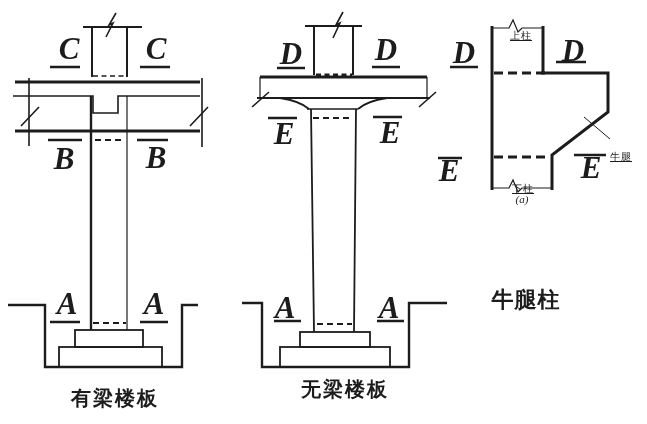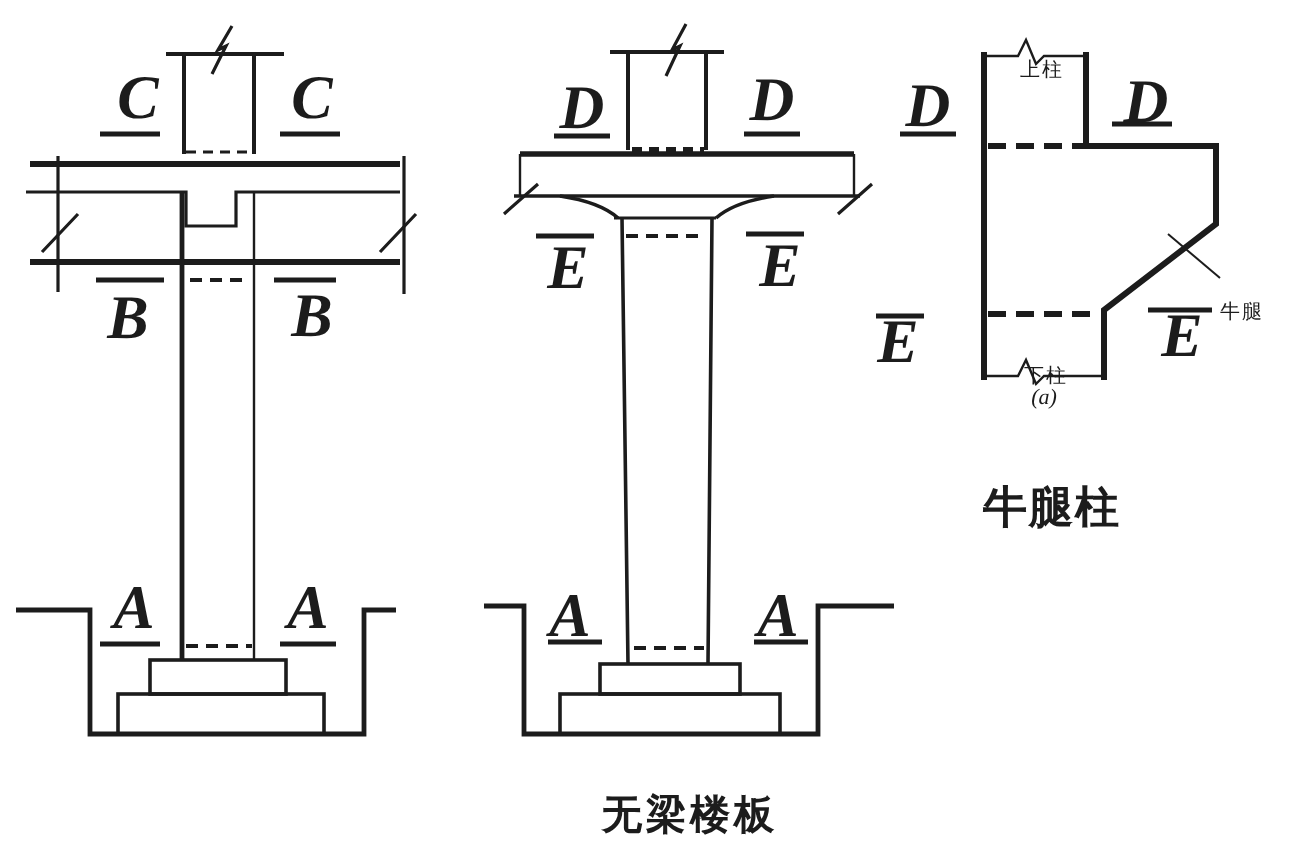--- a/index.html
+++ b/index.html
@@ -23,24 +23,24 @@
   .dashMid  { stroke-dasharray:6 4; }
   .dashBig  { stroke-dasharray:9 5; }
   .letter {
     position:absolute; transform:translateX(-50%);
     font:italic 700 31px/1 "Liberation Serif", serif; color:var(--ink);
   }
   .caption {
     position:absolute; transform:translateX(-50%); white-space:nowrap;
     font:700 20px/1 "Liberation Serif", serif; letter-spacing:2px; color:var(--ink);
   }
-  .caption.big { font-size:22px; letter-spacing:1px; }
+  .caption.big { font-size:22px; letter-spacing:1px;margin-top:46px; }
   .note {
     position:absolute; transform:translateX(-50%); white-space:nowrap;
-    font:400 10px/1 "Liberation Serif", serif; letter-spacing:1px; color:var(--ink);
+    font:400 10px/1 "Liberation Serif", serif; letter-spacing:1px; color:var(--ink);text-decoration:underline;
   }
   .subfig {
     position:absolute; transform:translateX(-50%);
     font:italic 400 11px/1 "Liberation Serif", serif; color:var(--ink);
   }
 </style>
 </head>
 <body>
 
 <div class="stage">
@@ -99,28 +99,29 @@
       <path class="w26" d="M450,67 H478 M556,62 H586 M438,158 H462 M574,155 H606"></path>
     </g>
   </svg>
 
   <span class="letter" style="left:69px;top:33px">C</span>
   <span class="letter" style="left:156px;top:33px">C</span>
   <span class="letter" style="left:64px;top:143px">B</span>
   <span class="letter" style="left:156px;top:142px">B</span>
   <span class="letter" style="left:67px;top:288px">A</span>
   <span class="letter" style="left:154px;top:288px">A</span>
+  <span class="caption" style="left:115px;top:388px">有梁楼板</span>
 
   <span class="letter" style="left:291px;top:38px">D</span>
   <span class="letter" style="left:386px;top:34px">D</span>
   <span class="letter" style="left:284px;top:118px">E</span>
   <span class="letter" style="left:390px;top:117px">E</span>
   <span class="letter" style="left:285px;top:292px">A</span>
   <span class="letter" style="left:389px;top:292px">A</span>
-  <span class="caption" style="left:345px;top:398px">无梁楼板</span>
+  <span class="caption" style="left:345px;top:379px">无梁楼板</span>
 
   <span class="letter" style="left:464px;top:37px">D</span>
   <span class="letter" style="left:573px;top:35px">D</span>
   <span class="letter" style="left:449px;top:155px">E</span>
   <span class="letter" style="left:591px;top:152px">E</span>
   <span class="note" style="left:521px;top:31px">上柱</span>
   <span class="note" style="left:523px;top:184px">下柱</span>
   <span class="note" style="left:621px;top:152px">牛腿</span>
   <span class="subfig" style="left:522px;top:194px">(a)</span>
   <span class="caption big" style="left:526px;top:243px">牛腿柱</span>

